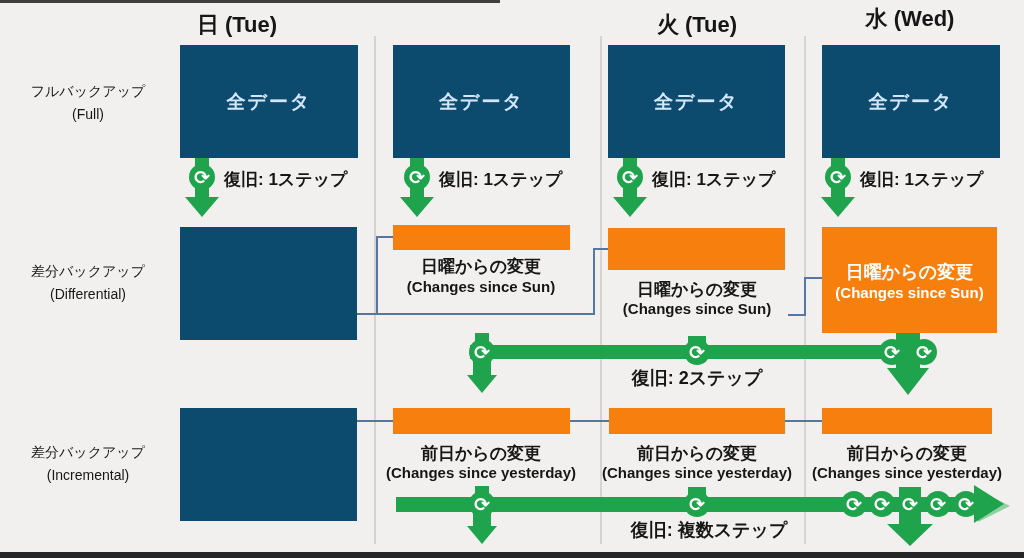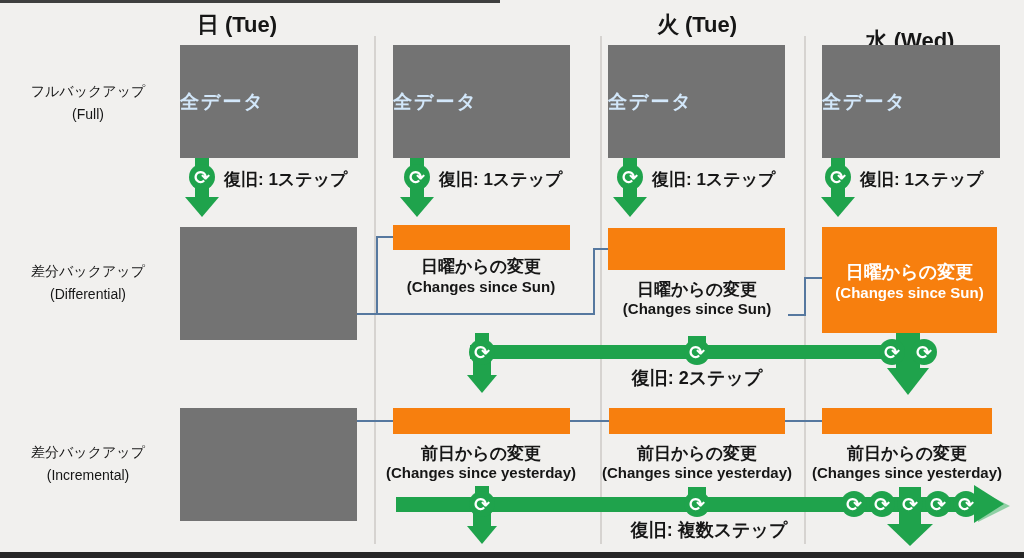--- a/index.html
+++ b/index.html
@@ -5,21 +5,21 @@
   html,body{margin:0;padding:0;}
   .stage{
     position:relative;width:1024px;height:558px;overflow:hidden;
     background:#f1f0ee;color:#161616;
     font-family:"Liberation Sans","DejaVu Sans",sans-serif;
   }
   .abs{position:absolute;}
   .hdr{font-size:22px;font-weight:bold;text-align:center;white-space:nowrap;}
   .sep{width:2px;background:#d6d3d0;top:36px;height:508px;}
   .rowlab{width:170px;text-align:center;font-weight:normal;font-size:14px;line-height:23px;}
-  .bluebox{background:#737373;display:flex;align-items:center;}
+  .bluebox{background:#0c4a6e;display:flex;align-items:center;justify-content:center;}
   .bluebox .lbl{color:#d2e7fa;font-size:19px;font-weight:bold;letter-spacing:2px;}
   .obar{background:#f77f0e;}
   .obox{background:#f77f0e;color:#fff;display:flex;flex-direction:column;justify-content:center;text-align:center;}
   .obox .jp{font-size:18px;font-weight:bold;}
   .obox .en{font-size:15px;font-weight:bold;}
   .jp17{font-size:17px;font-weight:bold;text-align:center;white-space:nowrap;}
   .en15{font-size:15px;font-weight:bold;text-align:center;white-space:nowrap;}
   .rec{font-size:17px;font-weight:bold;white-space:nowrap;}
   .rec18{font-size:18px;font-weight:bold;text-align:center;white-space:nowrap;}
   .grn{background:#1fa34c;}
@@ -41,21 +41,21 @@
 
   <div class="abs edge-top" style="left:0;top:0;width:500px;height:3px;"></div>
   <div class="abs edge-bottom" style="left:0;top:552px;width:1024px;height:6px;"></div>
 
   <div class="abs sep" style="left:374px;"></div>
   <div class="abs sep" style="left:600px;"></div>
   <div class="abs sep" style="left:804px;"></div>
 
   <div class="abs hdr" style="left:137px;top:10px;width:200px;">日 (Tue)</div>
   <div class="abs hdr" style="left:597px;top:10px;width:200px;">火 (Tue)</div>
-  <div class="abs hdr" style="left:810px;top:26px;width:200px;text-align:center;">水 (Wed)</div>
+  <div class="abs hdr" style="left:810px;top:4px;width:200px;text-align:center;">水 (Wed)</div>
 
   <div class="abs rowlab" style="left:3px;top:80px;">
     <div>フルバックアップ</div>
     <div>(Full)</div>
   </div>
   <div class="abs rowlab" style="left:3px;top:260px;">
     <div>差分バックアップ</div>
     <div>(Differential)</div>
   </div>
   <div class="abs rowlab" style="left:3px;top:441px;">

